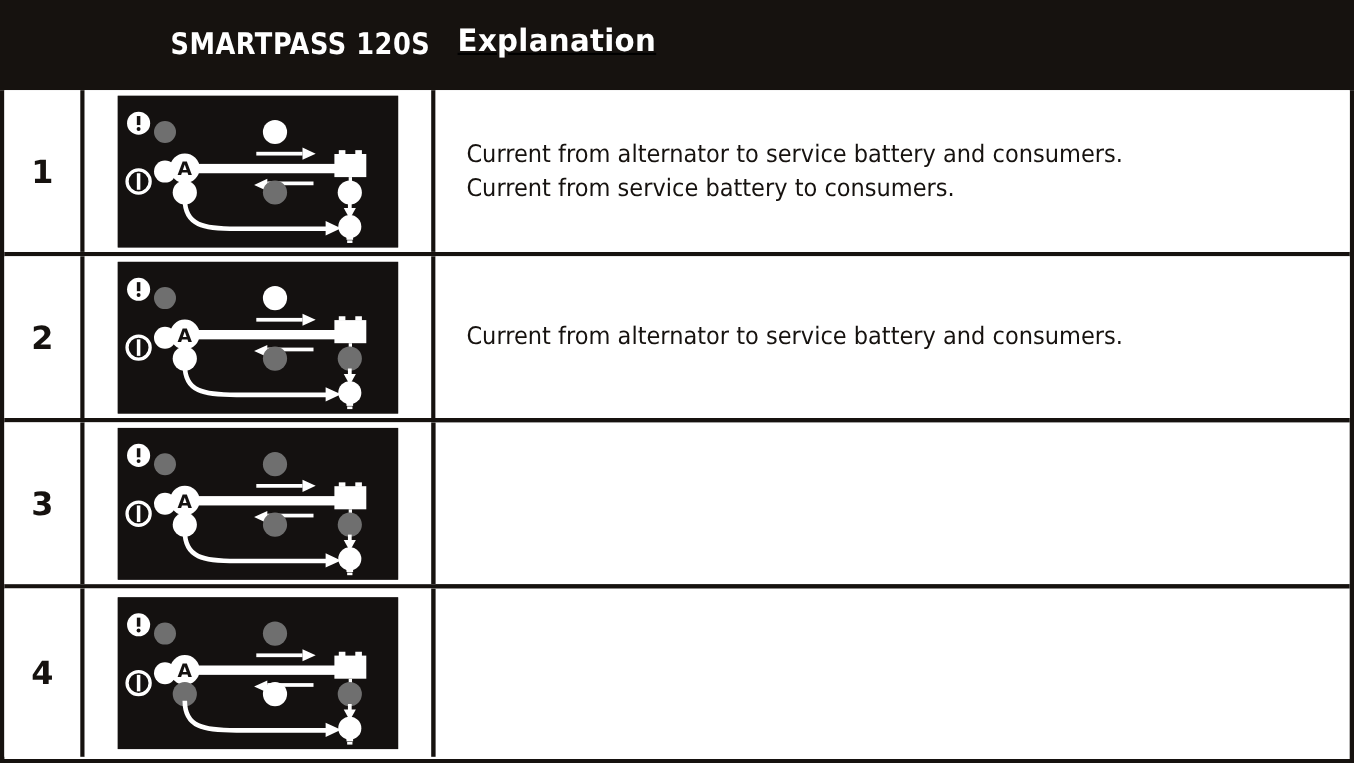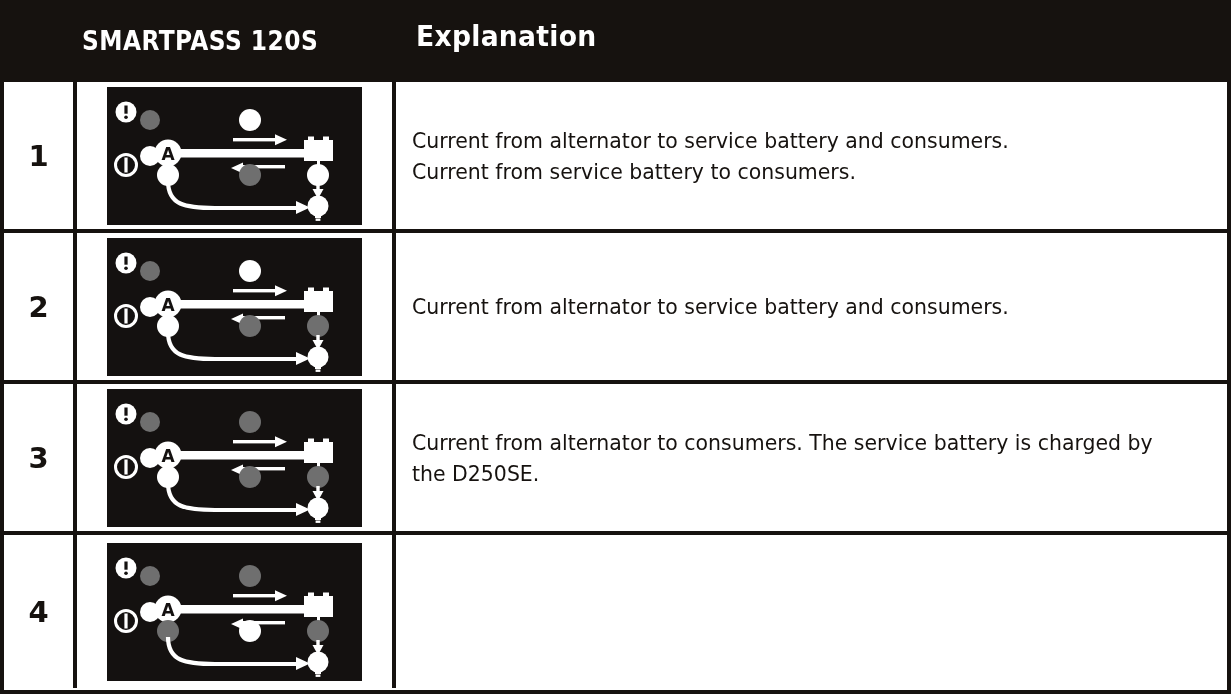--- a/index.html
+++ b/index.html
@@ -20,26 +20,26 @@
   .header{
     position:absolute;left:0;top:0;width:1231px;height:82px;
     background:#16120f;
     box-sizing:border-box;
   }
   .hdr-col-num{
     position:absolute;left:0;top:0;width:77px;height:82px;
   }
   .hdr-col-diagram{
     position:absolute;left:77px;top:0;width:319px;height:82px;
-    display:flex;align-items:center;justify-content:flex-start;
+    display:flex;align-items:center;justify-content:flex-end;
   }
   .hdr-col-expl{
     position:absolute;left:396px;top:0;width:835px;height:72px;
     display:flex;align-items:center;justify-content:flex-start;
-    padding-left:20px;box-sizing:border-box;
+    padding-left:20px;box-sizing:border-box;text-decoration:underline;
   }
   .hdr-title{
     color:#ffffff;
     font-family:"DejaVu Sans", sans-serif;
     font-weight:bold;
     font-size:27px;
     line-height:30px;
     letter-spacing:0.5px;
     text-align:center;
     font-stretch:condensed;
@@ -92,21 +92,21 @@
     flex:0 0 319px;
     border-right:4px solid #16120f;
     box-sizing:border-box;
     display:flex;align-items:center;justify-content:center;
     background:#ffffff;
   }
   .cell-expl{
     flex:1 1 auto;
     box-sizing:border-box;
     display:flex;align-items:center;
-    padding-left:16px;padding-right:14px;
+    padding-left:28px;padding-right:14px;
     background:#ffffff;
   }
   .expl-txt{
     font-family:"DejaVu Sans", sans-serif;
     font-size:22px;
     line-height:31px;
     color:#16120f;
     transform:scaleX(0.93);
     transform-origin:left center;
     white-space:pre-line;
@@ -357,23 +357,20 @@
     <rect x="208.6" y="131.5" width="4.8" height="2.4" fill="#ffffff"></rect>
   </g>
 
   <g>
     <path d="M61 94 C 61 118, 78 121, 108 121 L 190 121" fill="none" stroke="#ffffff" stroke-width="4.2" stroke-linecap="butt"></path>
     <polygon points="189,114 203,120.5 189,127" fill="#ffffff"></polygon>
   </g>
 </svg>
 </div>
         </div>
-        <div class="cell-expl">
-          <div class="expl-txt">Current from alternator to consumers. The service battery is charged by the D250SE.</div>
-        </div>
       </div>
       <div class="row">
         <div class="cell-num">
           <span class="num-txt">4</span>
         </div>
         <div class="cell-diagram">
           <div class="panel">
 <svg width="255" height="138" viewBox="0 0 255 138" xmlns="http://www.w3.org/2000/svg">
   <rect x="0" y="0" width="255" height="138" fill="#141110"></rect>
 

